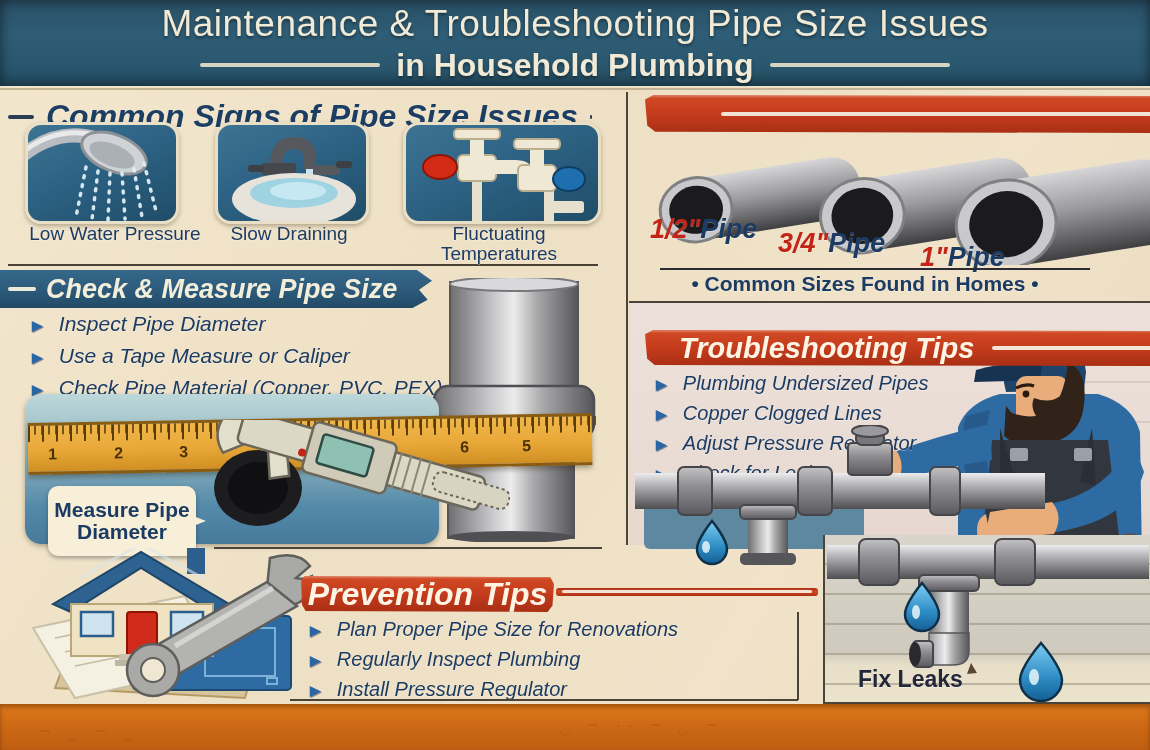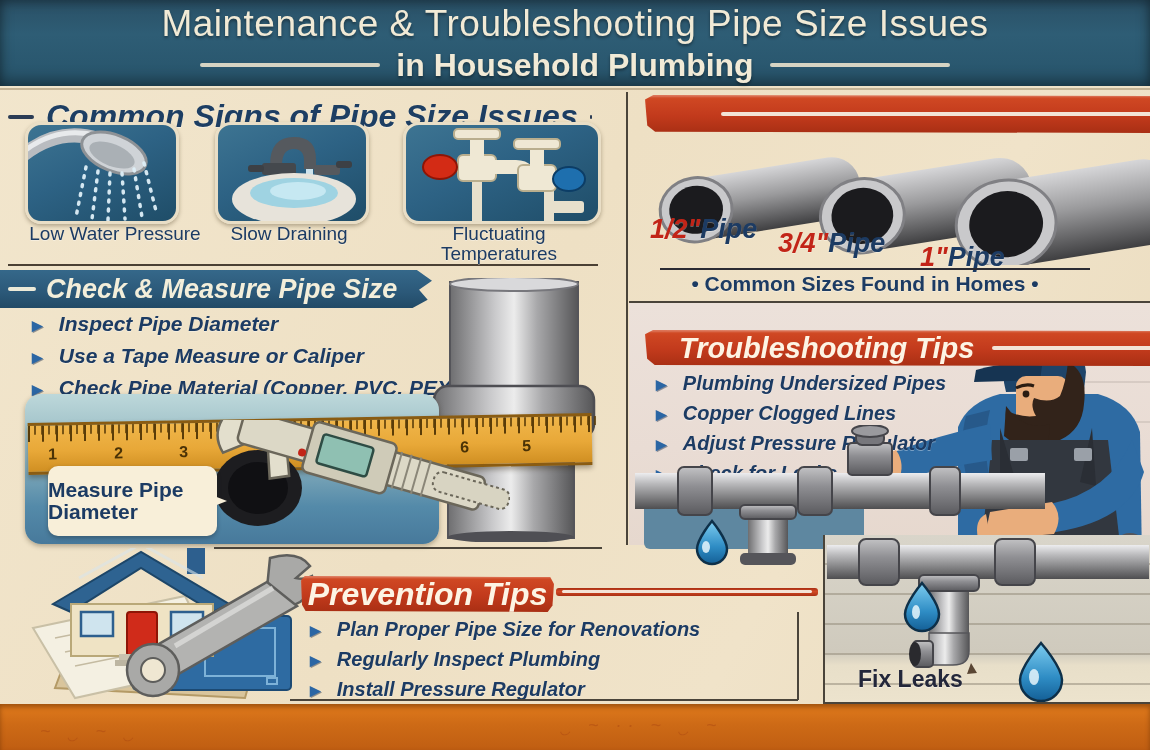--- a/index.html
+++ b/index.html
@@ -31,21 +31,21 @@
     box-shadow:0 2px 3px rgba(10,30,50,.4);
     display:flex;align-items:center;color:#f3eeda;font-weight:bold;font-style:italic;
     clip-path:polygon(0 0,96.5% 0,100% 28%,97% 52%,99% 78%,95.5% 100%,0 100%);}
   .dash{height:4px;background:#2b3c55;border-radius:2px;}
   .dash.light{background:#ecead8;}
 
   
   .bullet-row{display:flex;align-items:baseline;gap:12px;white-space:nowrap;}
   .bullet-arrow{color:#2b66a4;font-size:19px;transform:translateY(1px);
     text-shadow:1px 1px 0 rgba(20,40,70,.45);font-style:normal;}
-  .bullet-text{color:#1c3b63;font-weight:bold;font-style:italic;
+  .bullet-text{color:#1c3b63;font-weight:normal;font-style:italic;
     text-shadow:0 1px 0 rgba(255,255,255,.35);}
 
   
   .signs-box{left:8px;top:92px;width:590px;height:172px;
     border-bottom:2px solid #4a4034;}
   .signs-head-row{position:absolute;left:0;top:6px;width:590px;display:flex;align-items:center;}
   .signs-heading{color:#1d3e63;font-size:32px;font-weight:bold;font-style:italic;
     white-space:nowrap;text-shadow:0 1px 0 rgba(255,255,255,.4);margin:0 12px;}
   .sign-card{position:absolute;top:30px;height:96px;border-radius:16px;
     background:linear-gradient(155deg,#3d7492 0%,#2d6284 45%,#1f4d68 100%);
@@ -60,23 +60,23 @@
     box-shadow:0 2px 5px rgba(50,40,20,.35);}
   .ruler{left:28px;top:418px;width:564px;height:46px;transform:rotate(-1deg);
     background:linear-gradient(180deg,#f0b64a 0%,#e8a838 55%,#d08f22 100%);
     border-top:3px solid #8a5c12;border-bottom:3px solid #8a5c12;
     box-shadow:0 3px 5px rgba(40,30,10,.35);}
   .ruler .ticks{position:absolute;left:0;top:0;width:100%;height:16px;
     background:repeating-linear-gradient(90deg,#5a3c08 0 2px,transparent 2px 14px);}
   .ruler .ticks2{position:absolute;left:6px;top:0;width:100%;height:9px;
     background:repeating-linear-gradient(90deg,#5a3c08 0 2px,transparent 2px 7px);opacity:.8;}
   .ruler-num{position:absolute;top:20px;color:#4a3206;font-weight:bold;font-size:16px;}
-  .callout{left:48px;top:466px;width:169px;height:70px;border-radius:10px;
+  .callout{left:48px;top:486px;width:148px;height:70px;border-radius:10px;
     background:#f8efd9;box-shadow:0 2px 4px rgba(30,40,50,.4);
-    display:flex;align-items:center;justify-content:center;text-align:left;
+    display:flex;align-items:center;justify-content:center;text-align:center;
     color:#1c3b63;font-weight:bold;font-size:21px;line-height:1.05;}
   .callout:after{content:"";position:absolute;right:-10px;top:28px;width:18px;height:14px;
     background:#f8efd9;clip-path:polygon(0 0,100% 50%,0 100%);}
 
   
   .vline{width:2px;background:#4a443a;}
   .hline{height:2px;background:#4a443a;}
 
   
   .pipes-banner{left:645px;top:95px;width:505px;height:38px;font-size:31px;padding-left:58px;}

